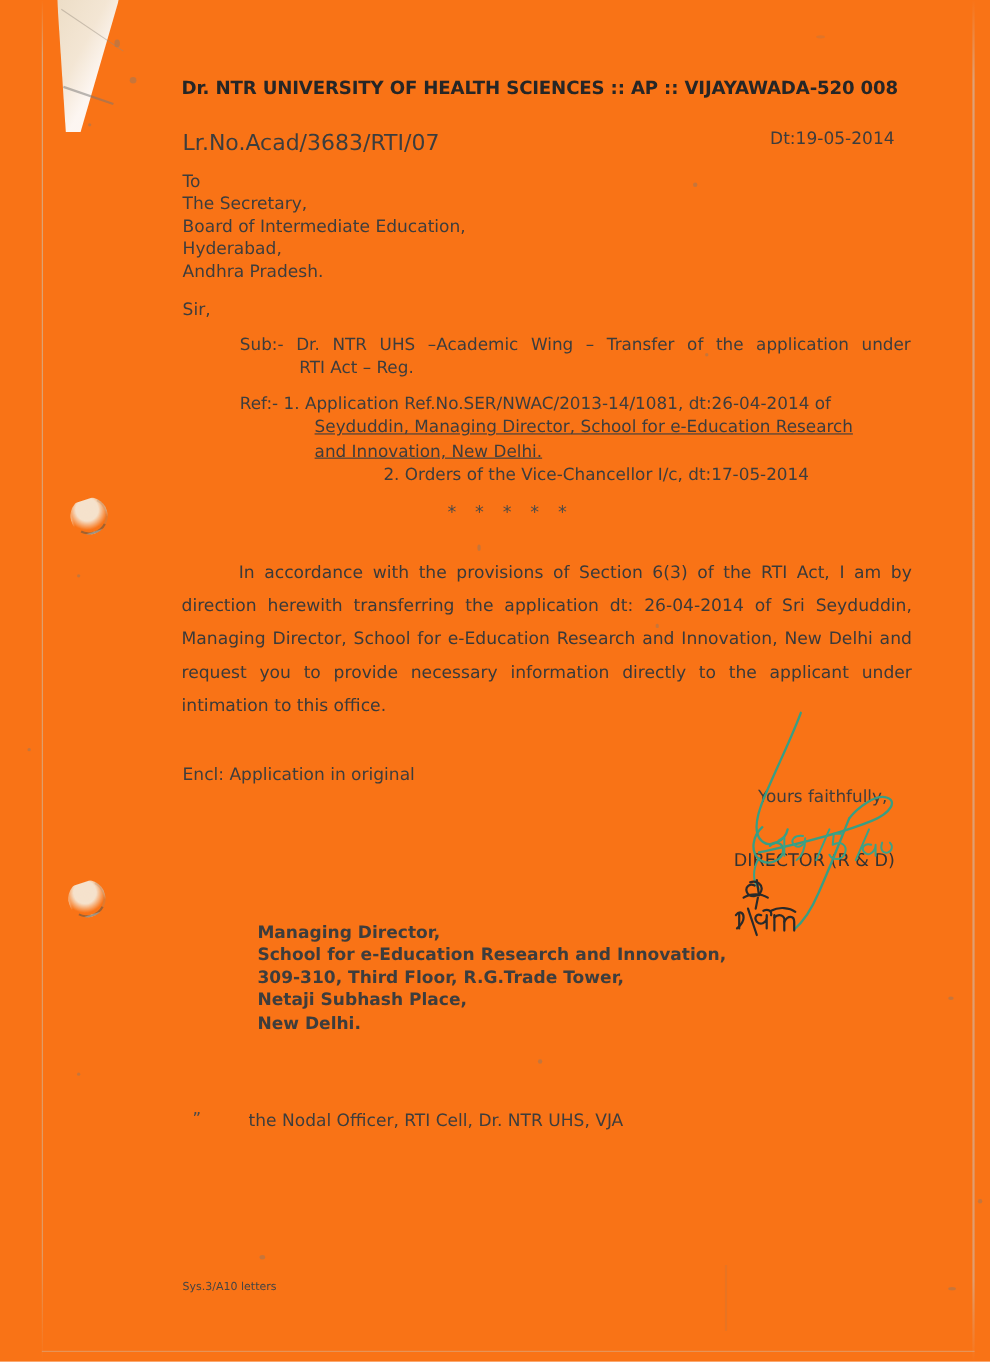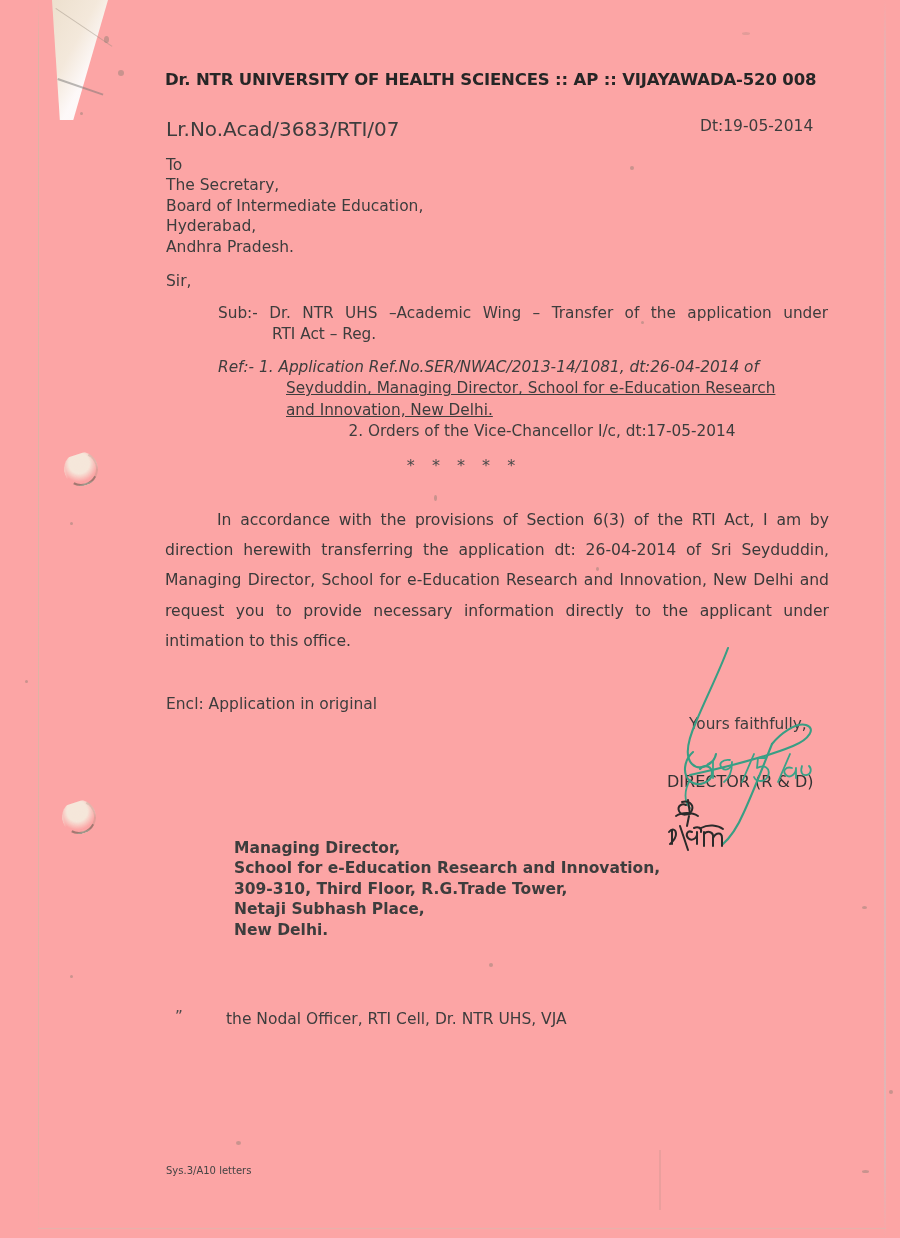--- a/index.html
+++ b/index.html
@@ -9,21 +9,21 @@
     background: #ffffff;
   }
   body {
     font-family: "DejaVu Sans", sans-serif;
   }
 
   .page {
     position: relative;
     width: 900px;
     height: 1238px;
-    background: #fca5a5;
+    background: #f97316;
     overflow: hidden;
     color: #3a3a3a;
   }
 
   
   .edge-left {
     position: absolute;
     left: 38px; top: 0; width: 1px; height: 1238px;
     background: linear-gradient(to bottom, rgba(215,200,180,0) 0%, rgba(205,188,165,.75) 4%, rgba(205,188,165,.6) 92%, rgba(215,200,180,0) 100%);
   }
@@ -118,21 +118,21 @@
   }
   .sub-block .ln2 {
     display: block;
     padding-left: 54px;
   }
 
   .ref-block {
     position: absolute; left: 218px; top: 357px; width: 612px;
     font-size: 15.3px; line-height: 21.3px; color: #3d3d3d;
   }
-  .ref-block .r1 { display: block; font-style: italic; }
+  .ref-block .r1 { display: block; }
   .ref-block .rc { display: block; padding-left: 68px; text-decoration: underline; }
   .ref-block .r2 { display: block; padding-left: 36px; text-align: center; }
 
   .stars {
     position: absolute; left: 0; top: 456px; width: 900px;
     text-align: center;
     font-size: 16px;
     letter-spacing: 6px;
     color: #4a4a4a;
     padding-left: 14px;

